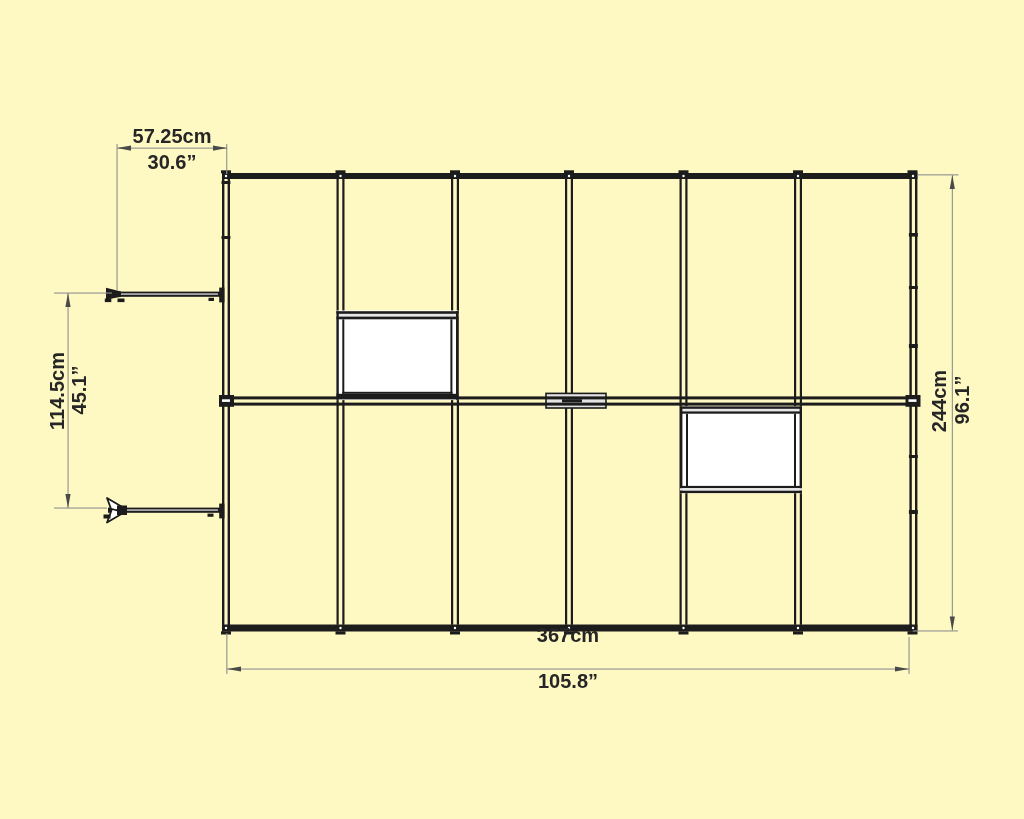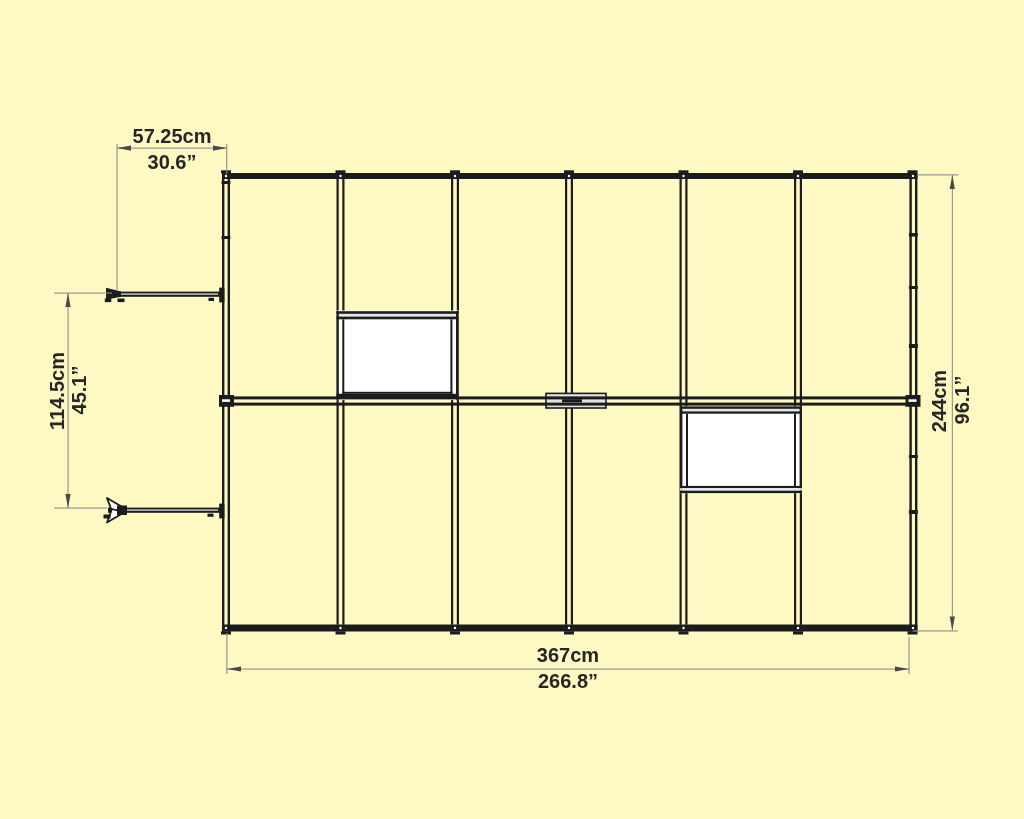--- a/index.html
+++ b/index.html
@@ -202,16 +202,16 @@
 
   <div class="dim-label" style="left:172px;top:136px;">57.25cm</div>
   <div class="dim-label" style="left:172px;top:162px;">30.6”</div>
 
   <div class="dim-label rot" style="left:57px;top:391px;">114.5cm</div>
   <div class="dim-label rot" style="left:79px;top:390px;">45.1”</div>
 
   <div class="dim-label rot" style="left:939px;top:401px;">244cm</div>
   <div class="dim-label rot" style="left:962px;top:400px;">96.1”</div>
 
-  <div class="dim-label" style="left:568px;top:655px;text-align:center;">367cm</div>
-  <div class="dim-label" style="left:568px;top:681px;">266.8”</div>
+  <div class="dim-label" style="left:568px;top:635px;text-align:center;">367cm</div>
+  <div class="dim-label" style="left:568px;top:681px;">105.8”</div>
 
 </div>
 
 </body></html>

